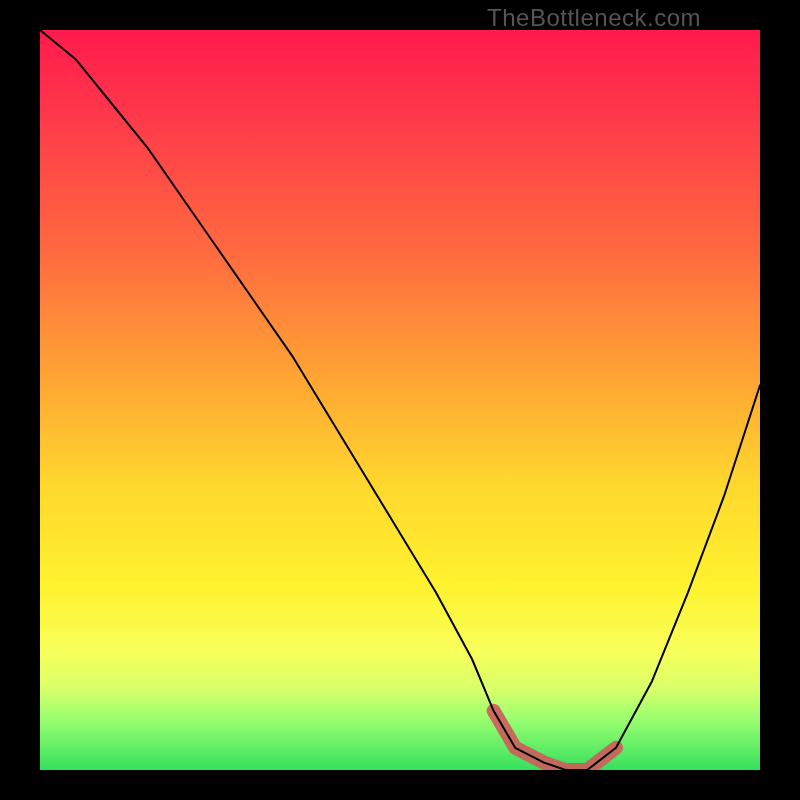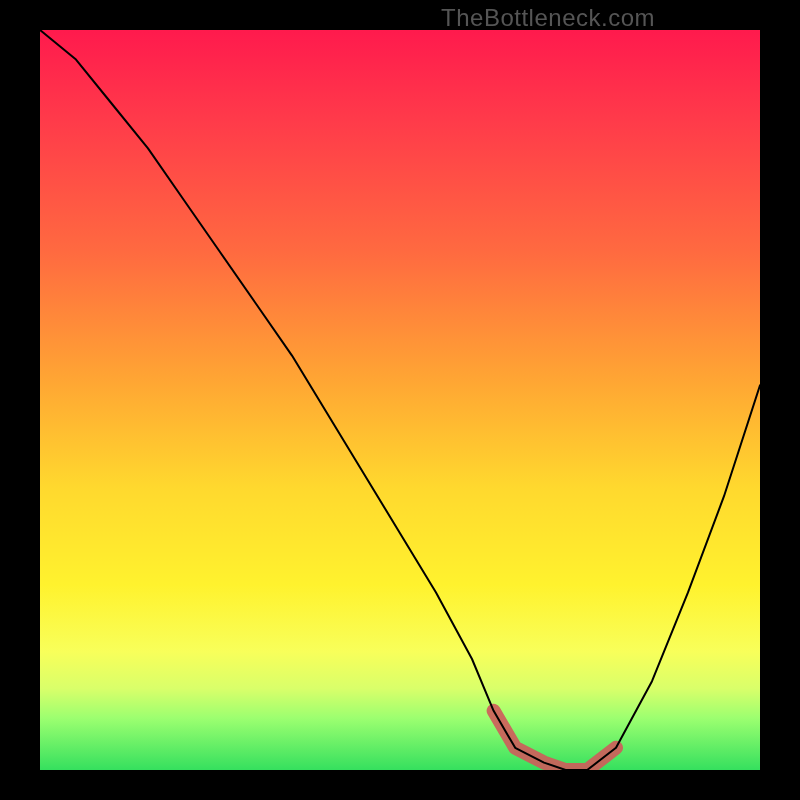--- a/index.html
+++ b/index.html
@@ -9,20 +9,21 @@
     height: 800px;
     background: #000;
     overflow: hidden;
     font-family: Arial, Helvetica, sans-serif;
   }
   .frame {
     position: relative;
     width: 665px;
     height: 800px;
     background: #000;
+    padding-left: 46px;
   }
   .watermark {
     position: absolute;
     top: 4px;
     right: 10px;
     color: #555;
     font-size: 24px;
     font-weight: 500;
     letter-spacing: 0.5px;
     z-index: 20;

